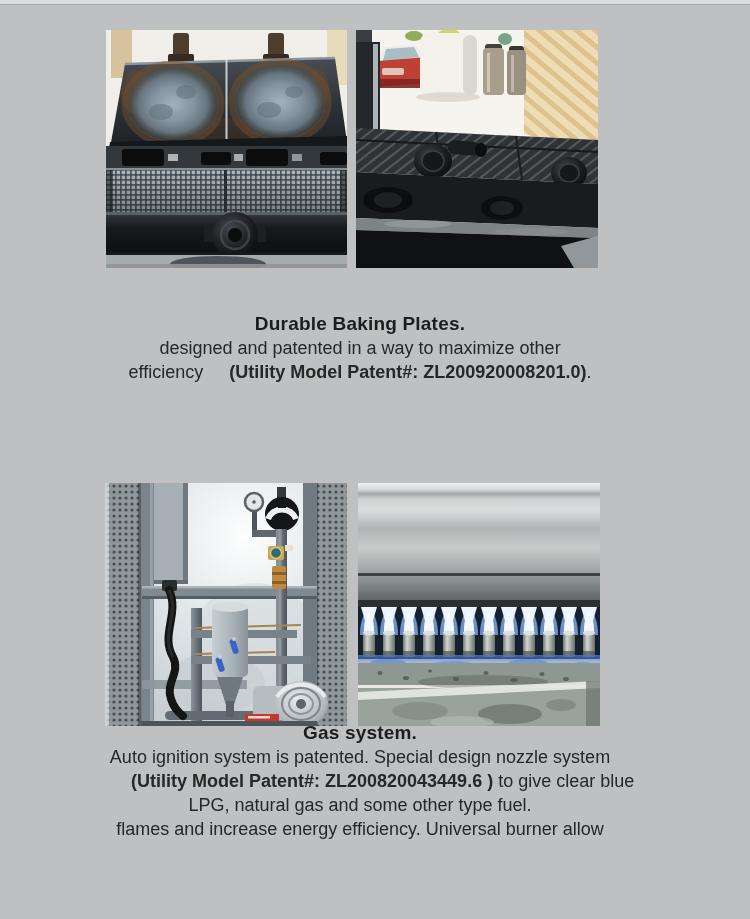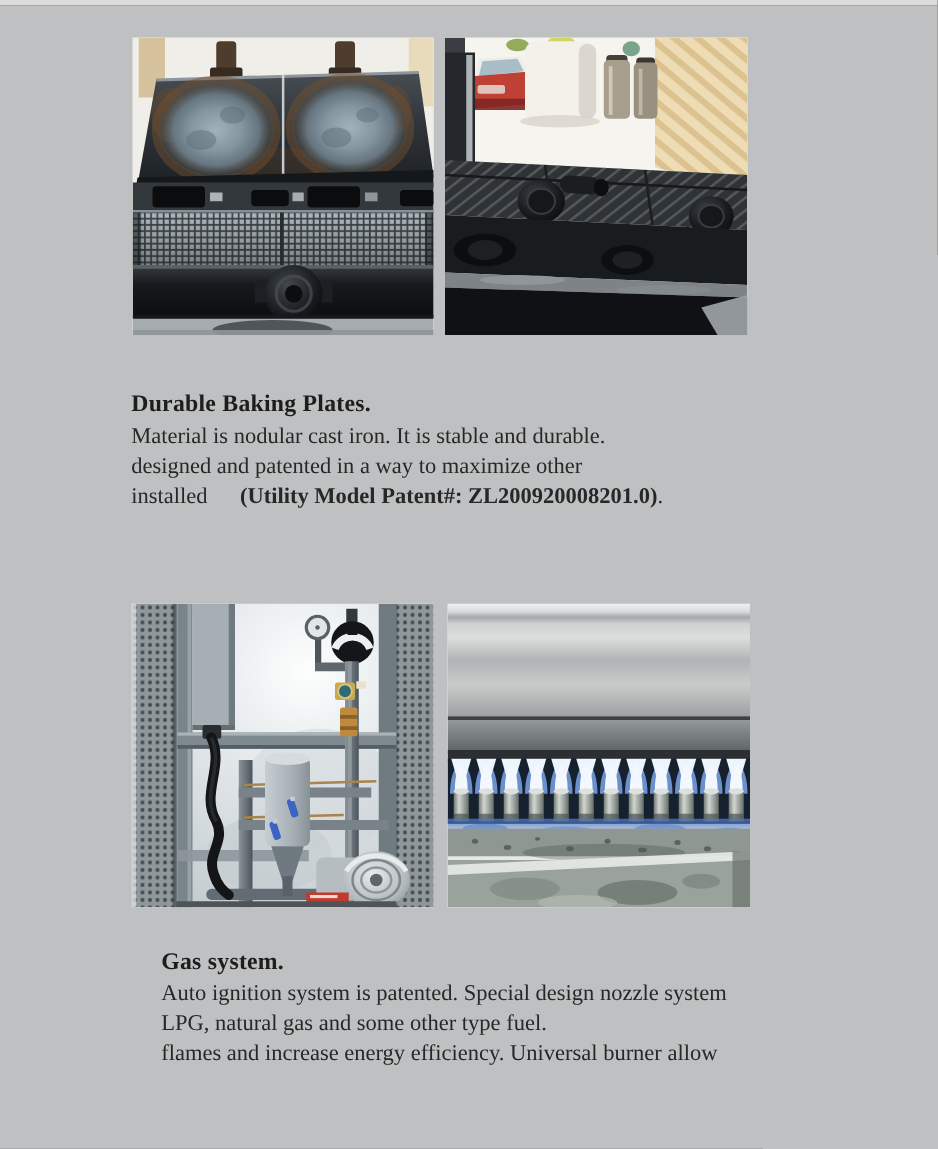--- a/index.html
+++ b/index.html
@@ -1,18 +1,18 @@
 <!DOCTYPE html>
 <html><head>
 <meta charset="utf-8">
 <style>
   html,body{margin:0;padding:0;background:#8a8a8a;}
   .canvas{
     position:relative;width:750px;height:919px;background:#bfc0c1;
-    overflow:hidden;font-family:Liberation Serif, serif;
+    overflow:hidden;font-family:Liberation Sans, sans-serif;text-align:center;
   }
   .top-strip{position:absolute;left:0;top:0;width:750px;height:4px;background:#dcdcdc;border-bottom:1px solid #a8a8a8;}
   .photo{position:absolute;overflow:hidden;background:#e8e8e8;}
   .photo svg{display:block;}
   .text-block{position:absolute;color:#262626;}
   .heading{font-weight:bold;font-size:19px;line-height:25px;color:#1d1d1d;letter-spacing:0.2px;}
   .tline{font-size:18px;line-height:24px;white-space:nowrap;color:#272727;}
   .tline .bold{font-weight:bold;padding-left:26px;}
 </style>
 </head>
@@ -188,23 +188,22 @@
         <ellipse cx="175" cy="202" rx="38" ry="4" fill="#8c9296" opacity="0.5"></ellipse>
         <polygon points="0,200 242,208 242,238 0,238" fill="#0f1114"></polygon>
         <polygon points="205,216 242,206 242,238 218,238" fill="#999fa1" opacity="0.95"></polygon>
       </g>
     </svg>
   </div>
 
   <div class="text-block" style="left: 105px; top: 311px; width: 510px; color: rgb(39, 39, 39);">
     <div class="heading">Durable Baking Plates.</div>
     <div class="body">
-        <div class="tline"><span>Material is nodular cast iron. It is stable and durable.</span></div>
         <div class="tline"><span>designed and patented in a way to maximize other</span></div>
-        <div class="tline"><span>installed</span><span class="bold">(Utility Model Patent#: ZL200920008201.0)</span><span>.</span></div>
+        <div class="tline"><span>efficiency</span><span class="bold">(Utility Model Patent#: ZL200920008201.0)</span><span>.</span></div>
       </div>
   </div>
 
   <div class="photo" style="left:105px;top:483px;width:242px;height:243px;">
     <svg width="242" height="243" viewBox="0 0 242 243">
       <defs>
         <radialGradient id="p3bg" cx="0.58" cy="0.22" r="1">
           <stop offset="0" stop-color="#fdfefe"></stop>
             <stop offset="0.45" stop-color="#dde3e6"></stop>
             <stop offset="1" stop-color="#bcc4c8"></stop>
@@ -390,21 +389,22 @@
         <polygon points="0,209 242,198 242,205 0,217" fill="#e4e8e3" opacity="0.95"></polygon>
         <ellipse cx="62" cy="228" rx="28" ry="9" fill="#7c867e" opacity="0.6"></ellipse>
         <ellipse cx="152" cy="231" rx="32" ry="10" fill="#5a645c" opacity="0.55"></ellipse>
         <ellipse cx="203" cy="222" rx="15" ry="6" fill="#6d776f" opacity="0.5"></ellipse>
         <ellipse cx="104" cy="239" rx="32" ry="6" fill="#b5bdb4" opacity="0.6"></ellipse>
         <rect x="228" y="198" width="14" height="45" fill="#6a736c" opacity="0.7"></rect>
       </g>
     </svg>
   </div>
 
-  <div class="text-block" style="left: 105px; top: 757px; width: 510px; color: rgb(39, 39, 39); margin-left: 24px;">
+  <div class="text-block" style="left: 105px; top: 720px; width: 510px; color: rgb(39, 39, 39);">
     <div class="heading">Gas system.</div>
     <div class="body">
         <div class="tline"><span>Auto ignition system is patented. Special design nozzle system</span></div>
+        <div class="tline"><span class="bold">(Utility Model Patent#: ZL200820043449.6 )</span><span> to give clear blue</span></div>
         <div class="tline"><span>LPG, natural gas and some other type fuel.</span></div>
         <div class="tline"><span>flames and increase energy efficiency. Universal burner allow</span></div>
       </div>
   </div>
 </div>
 
 </body></html>

